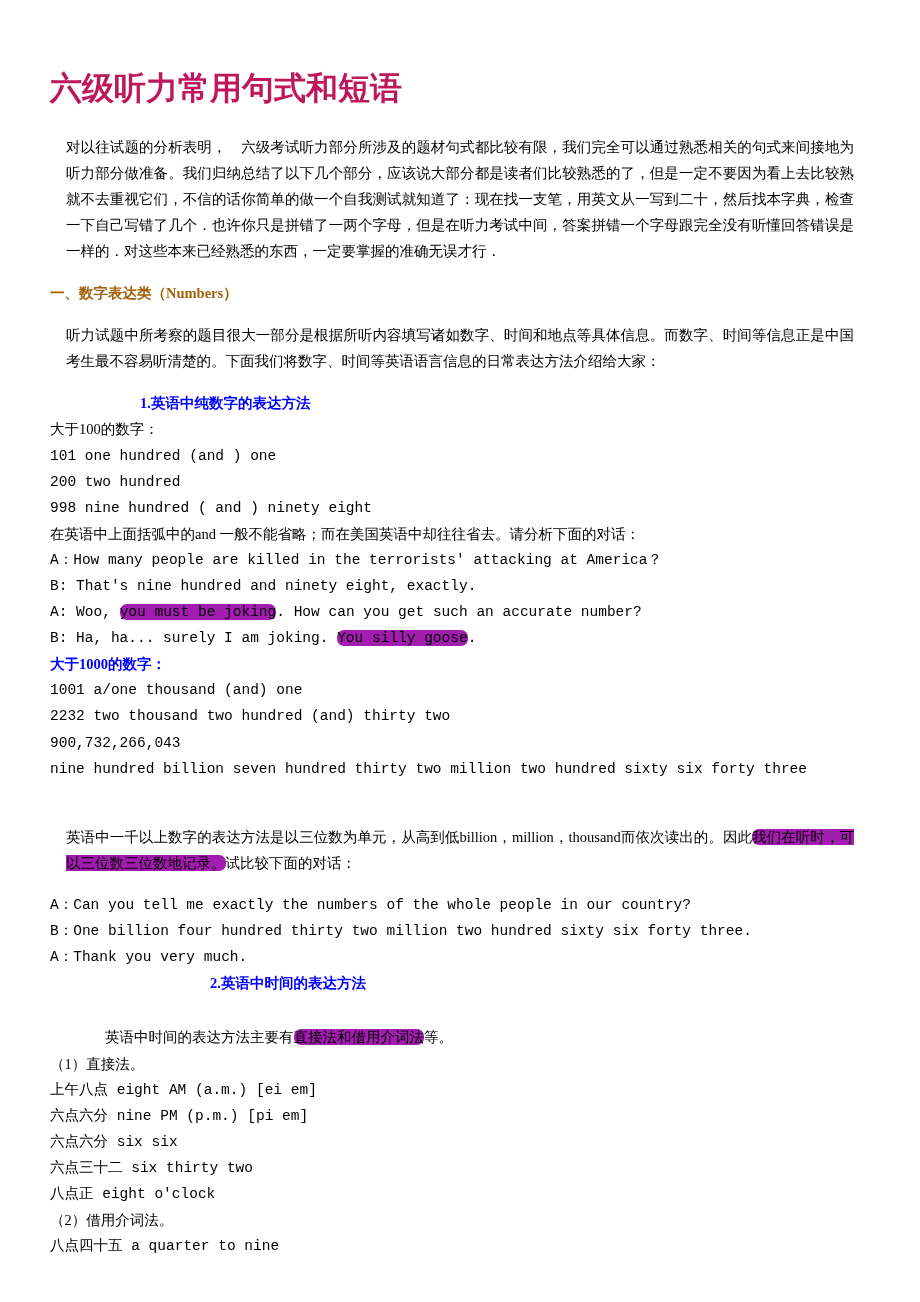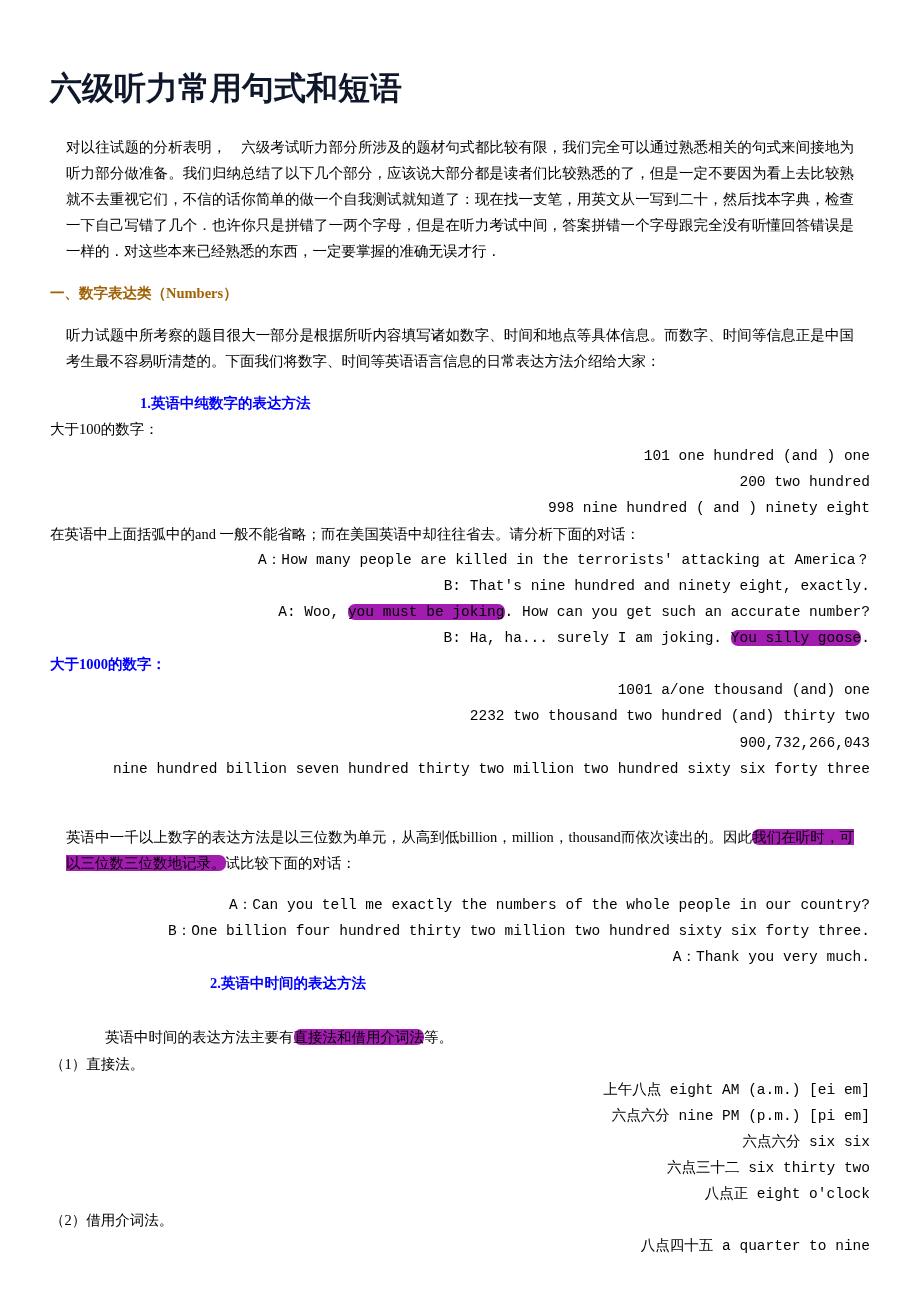--- a/index.html
+++ b/index.html
@@ -9,21 +9,21 @@
     font-size: 14.5px;
     line-height: 1.8;
     color: #000;
     background: #fff;
     width: 820px;
   }
   .title {
     font-family: "SimHei", "Microsoft YaHei", sans-serif;
     font-size: 32px;
     font-weight: bold;
-    color: #0f172a;
+    color: #be185d;
     margin-bottom: 8px;
   }
   .para {
     text-align: justify;
     margin: 16px;
   }
   .red-bold {
     color: #a16207;
     font-weight: bold;
   }
@@ -41,21 +41,20 @@
   .indent3 {
     padding-left: 55px;
     margin-top: 28px;
   }
   .hl {
     background: #a21caf;
     border-radius: 7px;
   }
   .mono {
     font-family: "Courier New", monospace;
-    text-align: right;
   }
 </style>
 </head>
 <body>
 
 
 
 <div class="title">六级听力常用句式和短语</div>
 
 <p class="para">对以往试题的分析表明，　六级考试听力部分所涉及的题材句式都比较有限，我们完全可以通过熟悉相关的句式来间接地为听力部分做准备。我们归纳总结了以下几个部分，应该说大部分都是读者们比较熟悉的了，但是一定不要因为看上去比较熟就不去重视它们，不信的话你简单的做一个自我测试就知道了：现在找一支笔，用英文从一写到二十，然后找本字典，检查一下自己写错了几个．也许你只是拼错了一两个字母，但是在听力考试中间，答案拼错一个字母跟完全没有听懂回答错误是一样的．对这些本来已经熟悉的东西，一定要掌握的准确无误才行．</p>

